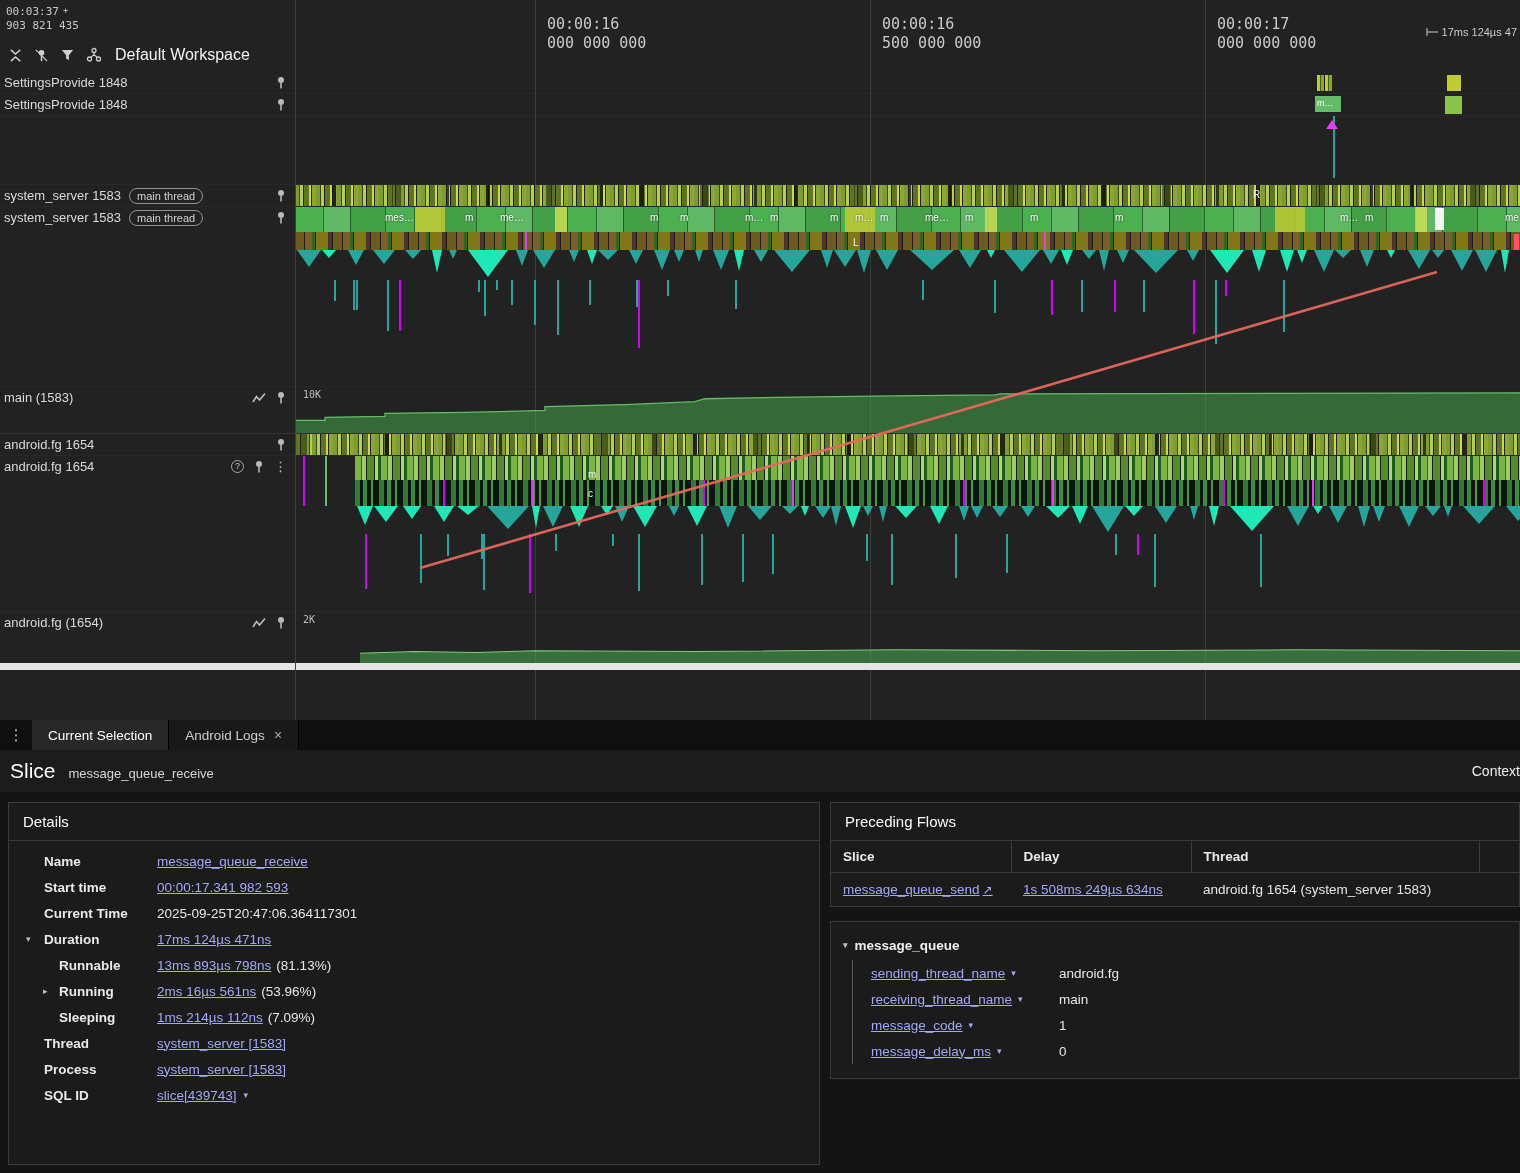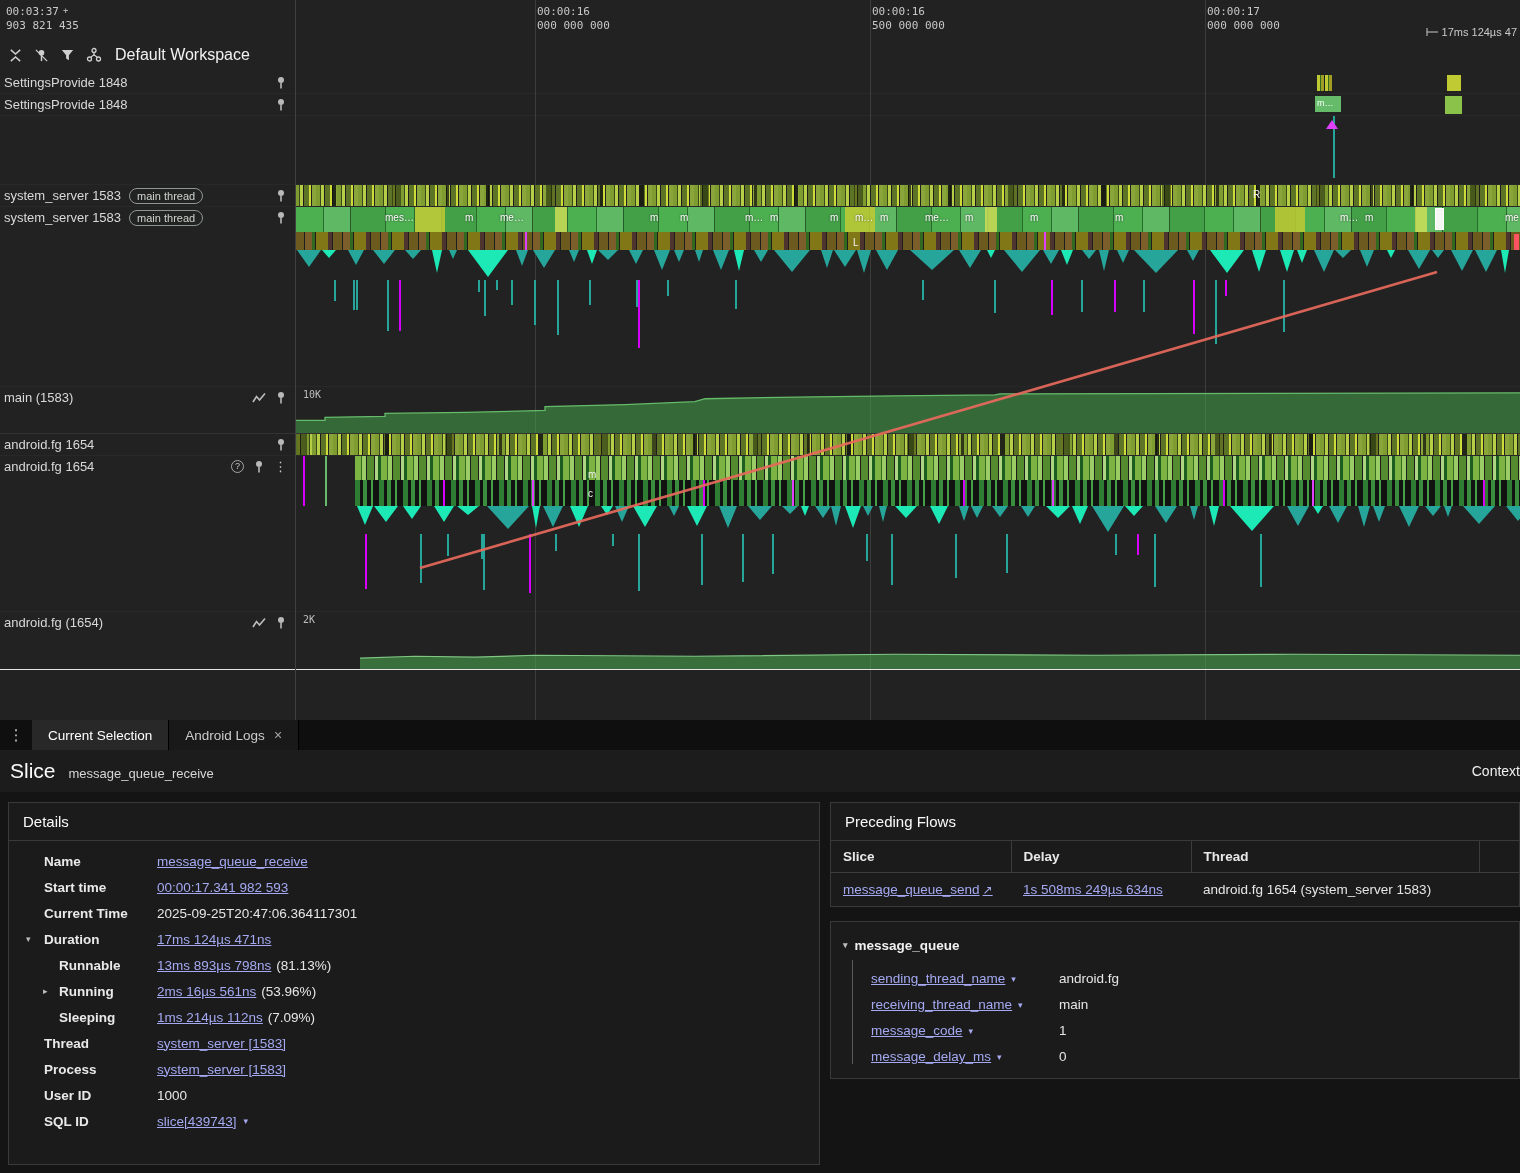--- a/index.html
+++ b/index.html
@@ -9,21 +9,21 @@
 
   
   .timeline{position:relative;width:100%;height:720px;background:#212221;overflow:hidden}
   .gridline{position:absolute;top:0;bottom:0;width:1px;background:#3a3d3a;z-index:0}
   .panel-divider{position:absolute;top:0;bottom:0;left:295px;width:1px;background:#404040;z-index:3}
 
   .time-header{position:relative;height:38px;z-index:2}
   .mono{font-family:"DejaVu Sans Mono",monospace}
   .th-left{position:absolute;left:6px;top:5px;font-size:11px;color:#c9c9c9;line-height:1.25}
   .th-plus{font-size:9px;vertical-align:top;margin-left:4px;color:#c9c9c9}
-  .tick{position:absolute;top:5px;font-size:11px;color:#c9c9c9;line-height:1.25;padding-left:2px}
+  .tick{position:absolute;top:15px;font-size:15px;color:#c9c9c9;line-height:1.25;padding-left:12px}
   .measure{position:absolute;right:3px;top:26px;font-size:11px;color:#c9c9c9;display:flex;align-items:center;gap:3px;white-space:nowrap}
 
   .toolbar{position:relative;z-index:2;display:flex;align-items:center;gap:11px;height:34px;padding:0 8px;width:320px}
   .icn{display:inline-flex;align-items:center;justify-content:center;color:#cfcfcf;cursor:pointer}
   .icn svg{display:block}
   .ws-label{font-size:16px;color:#f2f2f2;margin-left:2px;white-space:nowrap}
 
   .tracks{position:relative;z-index:1}
   .trow{display:flex;position:relative;border-bottom:1px solid rgba(255,255,255,0.03)}
   .tlabel{width:295px;flex:none;display:flex;align-items:flex-start;padding:3px 8px 0 4px;position:relative;z-index:2}
@@ -119,21 +119,21 @@
   .ftable{width:100%;border-collapse:collapse;font-size:13.5px;table-layout:fixed}
   .ftable th{font-weight:700;color:#e9e9e9;text-align:left;padding:8px 12px;border-bottom:1px solid #3c3c3c;border-right:1px solid #3c3c3c}
   .ftable th:last-child{border-right:none}
   .ftable td{padding:9px 12px;color:#e6e6e6;white-space:nowrap;overflow:hidden}
   .flow-arrow{font-size:12px;text-decoration:none;margin-left:3px}
 
   .argbody{padding:10px 12px 14px 12px;font-size:13.5px}
   .agroup{display:flex;align-items:center;gap:7px;font-weight:700;color:#f0f0f0;height:26px}
   .aexp{font-size:9px;color:#bdbdbd}
   .atree{border-left:1px solid #5a5a5a;margin-left:9px;margin-top:2px}
-  .arow{display:flex;align-items:flex-end;height:26px;padding-left:18px}
+  .arow{display:flex;align-items:center;height:26px;padding-left:18px}
   .akeywrap{width:188px;flex:none;display:flex;align-items:center;gap:6px}
   .acaret{color:#a4a9f2;font-size:9px;cursor:pointer}
   .aval{color:#e6e6e6}
 </style>
 </head>
 <body>
 
 <div class="app">
 
   <div class="timeline">
@@ -512,21 +512,21 @@
               <i class="vl" style="left: 126.183px; height: 24.6425px; background: rgb(38, 166, 154);"></i>
               <i class="vl" style="left: 173.916px; height: 58.6418px; background: rgb(213, 0, 249);"></i>
               <i class="vl" style="left: 417.046px; height: 40.2337px; background: rgb(38, 166, 154);"></i>
               <i class="vl" style="left: 904.514px; height: 53.4859px; background: rgb(38, 166, 154);"></i>
               <i class="vl" style="left: 600.453px; height: 44.2537px; background: rgb(38, 166, 154);"></i>
               <i class="vl" style="left: 92.4px; height: 22.0179px; background: rgb(38, 166, 154);"></i>
             </div>
         </div>
       </div>
 
-      <div class="trow" style="height:58px;border-bottom:1px solid #e5e5e5">
+      <div class="trow" style="height:58px;border-bottom:7px solid #e5e5e5">
         <div class="tlabel">
           <span class="tname">android.fg (1654)</span>
           <span class="ticons">
             <span class="icn">
                 <svg width="14" height="12" viewBox="0 0 14 12">
                   <polyline points="1,10 4.5,4.5 7.5,8 13,1.5" fill="none" stroke="#bdbdbd" stroke-width="1.6"></polyline>
                 </svg>
               </span>
             <span class="icn">
                 <svg width="12" height="13" viewBox="0 0 12 13">
@@ -611,24 +611,20 @@
             <a class="dvalue link">1ms 214µs 112ns</a>
             <span class="dsuffix">(7.09%)</span>
           </div>
           <div class="drow">
             <span class="dlabel">Thread</span>
             <a class="dvalue link">system_server [1583]</a>
           </div>
           <div class="drow">
             <span class="dlabel">Process</span>
             <a class="dvalue link">system_server [1583]</a>
-          </div>
-          <div class="drow">
-            <span class="dlabel">User ID</span>
-            <span class="dvalue plain">1000</span>
           </div>
           <div class="drow">
             <span class="dlabel">SQL ID</span>
             <a class="dvalue link">slice[439743]</a>
             <span class="ddrop">▾</span>
           </div>
         </div>
       </section>
 
       <div class="rightcol">

